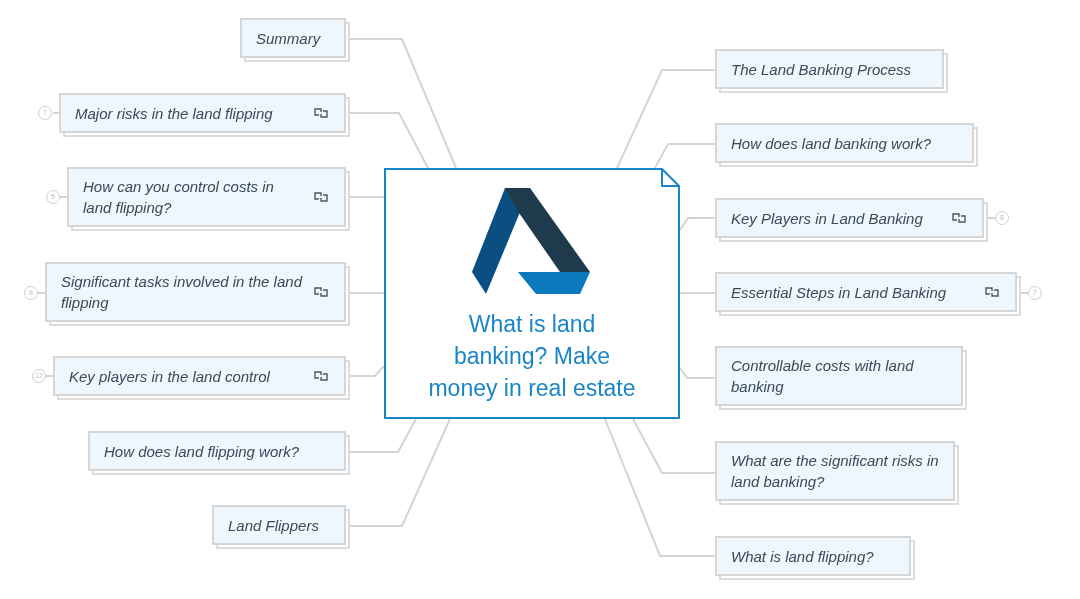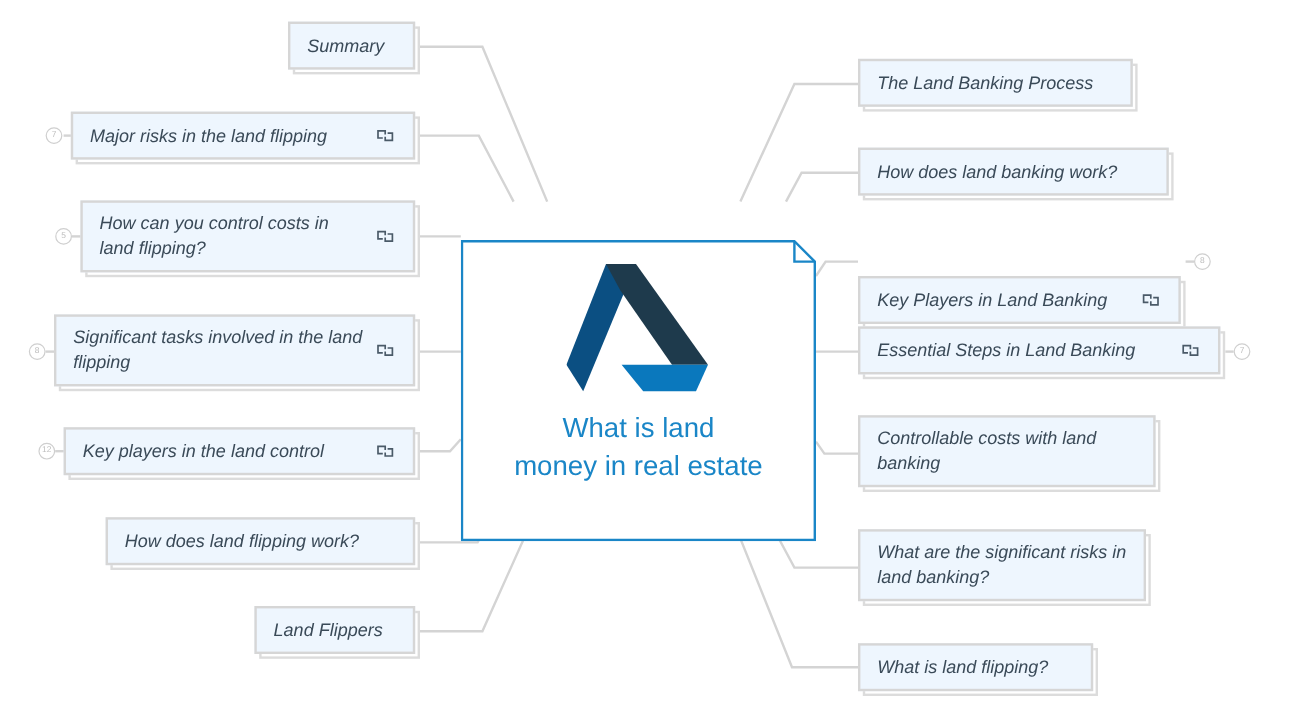--- a/index.html
+++ b/index.html
@@ -8,21 +8,21 @@
   svg.lines { position:absolute; left:0; top:0; width:1080px; height:599px; }
   .node { position:absolute; box-sizing:border-box;font-style:italic; }
   .node .shadow { position:absolute; left:4px; top:4px; right:-4px; bottom:-4px;
          background:#ffffff; border:2px solid #dcdcdc; }
   .node .box { position:absolute; left:0; top:0; right:0; bottom:0; background:#eef6fe;
          border:2px solid #d6d6d6; display:flex; align-items:center; padding:0 14px; box-sizing:border-box; }
   .node .label { color:#3a4a58; font-size:15px; line-height:21px; flex:1; }
   .link-icon { width:18px; height:14px; margin-left:8px; flex:none; }
   .badge { position:absolute; width:12px; height:12px; border:1px solid #cfcfcf; border-radius:50%;
          color:#bdbdbd; font-size:7px; line-height:12px; text-align:center; background:#fff; }
-  .central { position:absolute; left:384px; top:168px; width:296px; height:251px;margin-top:32px; }
+  .central { position:absolute; left:384px; top:168px; width:296px; height:251px; }
   .central-title { position:absolute; left:0; right:0; top:140px; text-align:center;
          color:#1a86c7; font-size:23px; line-height:32px; }
 </style>
 </head>
 <body>
 
 <svg class="lines" viewBox="0 0 1080 599">
   <g fill="none" stroke="#d4d4d4" stroke-width="2">
 
     <polyline points="348,39 402,39 456,168"></polyline>
@@ -55,20 +55,21 @@
     <path d="M1,1 L278,1 L295,18 L295,250 L1,250 Z" fill="#ffffff" stroke="#1a86c7" stroke-width="2"></path>
     <path d="M278,1 L278,18 L295,18" fill="none" stroke="#1a86c7" stroke-width="2"></path>
   </svg>
   <svg width="120" height="110" viewBox="0 0 120 110" style="position:absolute;left:88px;top:18px">
     <polygon points="33,2 58,2 14,108 0,86" fill="#0b4f82"></polygon>
     <polygon points="33,2 58,2 118,86 88,86 45,24" fill="#1e3a4c"></polygon>
     <polygon points="46,86 118,86 108,108 64,108" fill="#0a78bd"></polygon>
   </svg>
   <div class="central-title">
     <div>What is land</div>
+    <div>banking? Make</div>
     <div>money in real estate</div>
   </div>
 </div>
 
 <div class="node" style="left:240px;top:18px;width:106px;height:40px;">
   <div class="shadow"></div>
   <div class="box center-text">
       <span class="label">Summary</span>
     </div>
 </div>
@@ -150,21 +151,21 @@
     </div>
 </div>
 
 <div class="node" style="left:715px;top:123px;width:259px;height:40px;">
   <div class="shadow"></div>
   <div class="box">
       <span class="label">How does land banking work?</span>
     </div>
 </div>
 
-<div class="node" style="left:715px;top:198px;width:269px;height:40px;margin-top:32px;">
+<div class="node" style="left:715px;top:198px;width:269px;height:40px;">
   <div class="shadow"></div>
   <div class="box">
       <span class="label">Key Players in Land Banking</span>
     <svg class="link-icon" viewBox="0 0 18 14">
         <g fill="none" stroke="#4a5a68" stroke-width="1.4">
           <path d="M7,9 H3 V3 H9 V6"></path>
           <path d="M11,5 H15 V11 H9 V8"></path>
         </g>
       </svg>
   </div>

